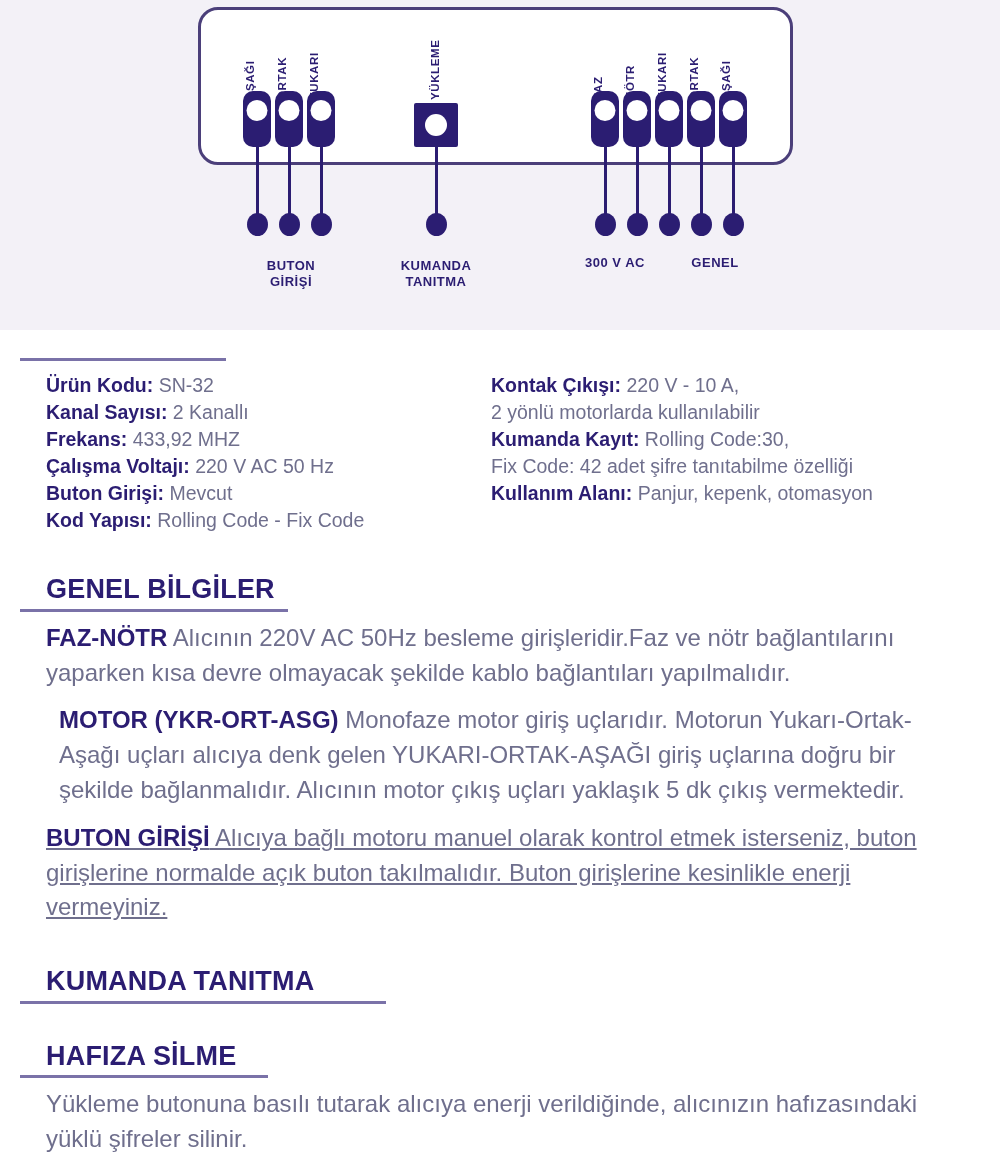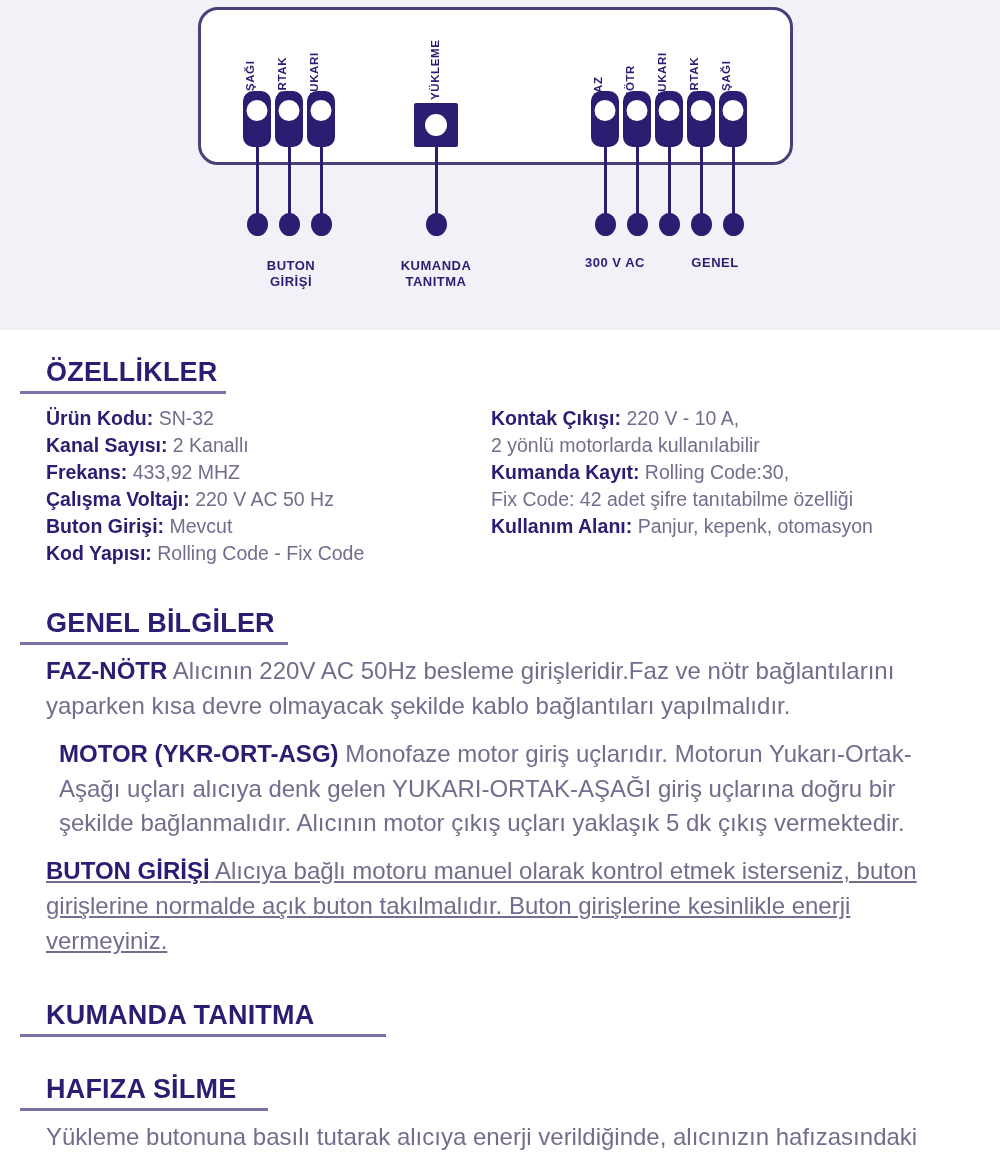--- a/index.html
+++ b/index.html
@@ -255,21 +255,20 @@
     <div class="dot" style="left:723px; top:213px;"></div>
 
     <div class="caption" style="left:558px; top:255px; width:114px;">300 V AC</div>
     <div class="caption" style="left:658px; top:255px; width:114px;">GENEL</div>
   </div>
 </div>
 
 <div id="content">
 
   <div class="section" style="margin-left:46px; margin-top:28px;">
-    <h2 class="sec-title">ÖZELLİKLER</h2>
     <div class="sec-rule" style="width:206px; margin-left:-26px;"></div>
 
     <div class="spec-cols" style="margin-top:11px;">
       <div class="spec-col" style="width:445px;">
         <div class="spec-line">
           <b>Ürün Kodu:</b><span> SN-32</span>
         </div>
         <div class="spec-line">
           <b>Kanal Sayısı:</b><span> 2 Kanallı</span>
         </div>

